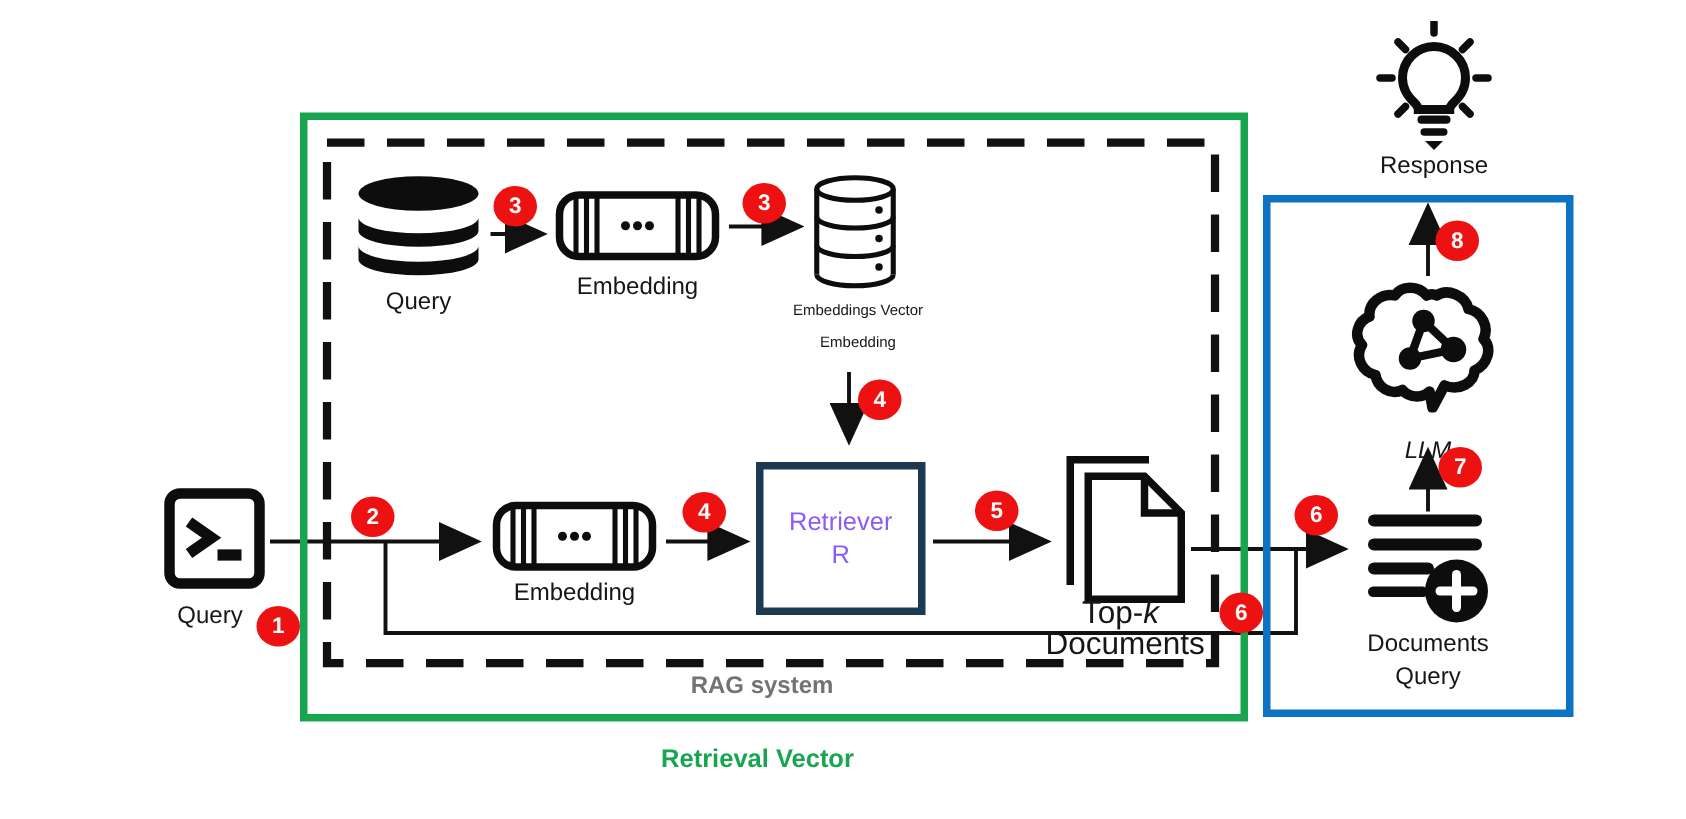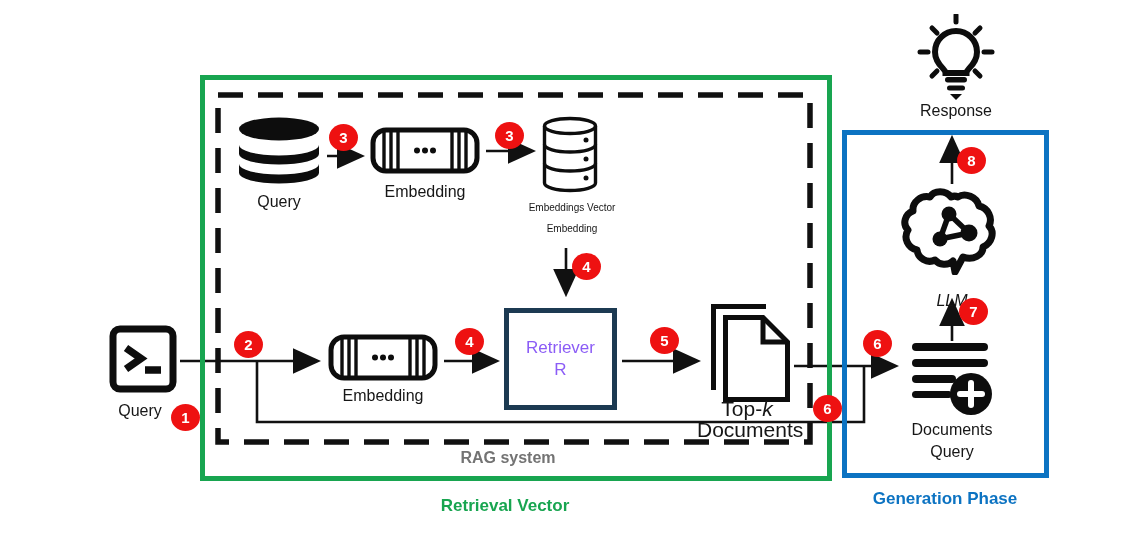--- a/index.html
+++ b/index.html
@@ -191,15 +191,14 @@
   <div class="badge" style="left:572px;top:253px;">4</div>
   <div class="badge" style="left:455px;top:328px;">4</div>
   <div class="badge" style="left:650px;top:327px;">5</div>
   <div class="badge" style="left:863px;top:330px;">6</div>
   <div class="badge" style="left:813px;top:395px;">6</div>
   <div class="badge" style="left:959px;top:298px;">7</div>
   <div class="badge" style="left:957px;top:147px;">8</div>
 
   <div class="rag-label" style="left:408px;top:449px;width:200px;">RAG system</div>
   <div class="phase-label txt-green" style="left:405px;top:496px;width:200px;">Retrieval Vector</div>
-  <div class="phase-label txt-blue" style="left:845px;top:489px;width:200px;">Generation Phase</div>
 
 </div>
 
 </body></html>

